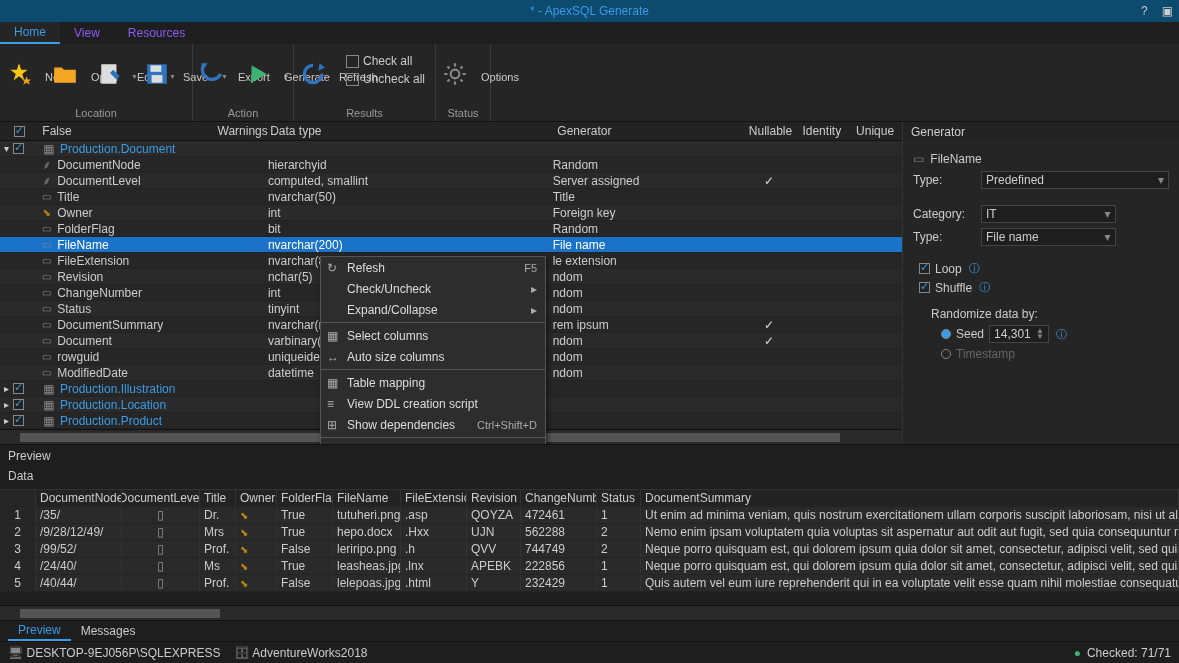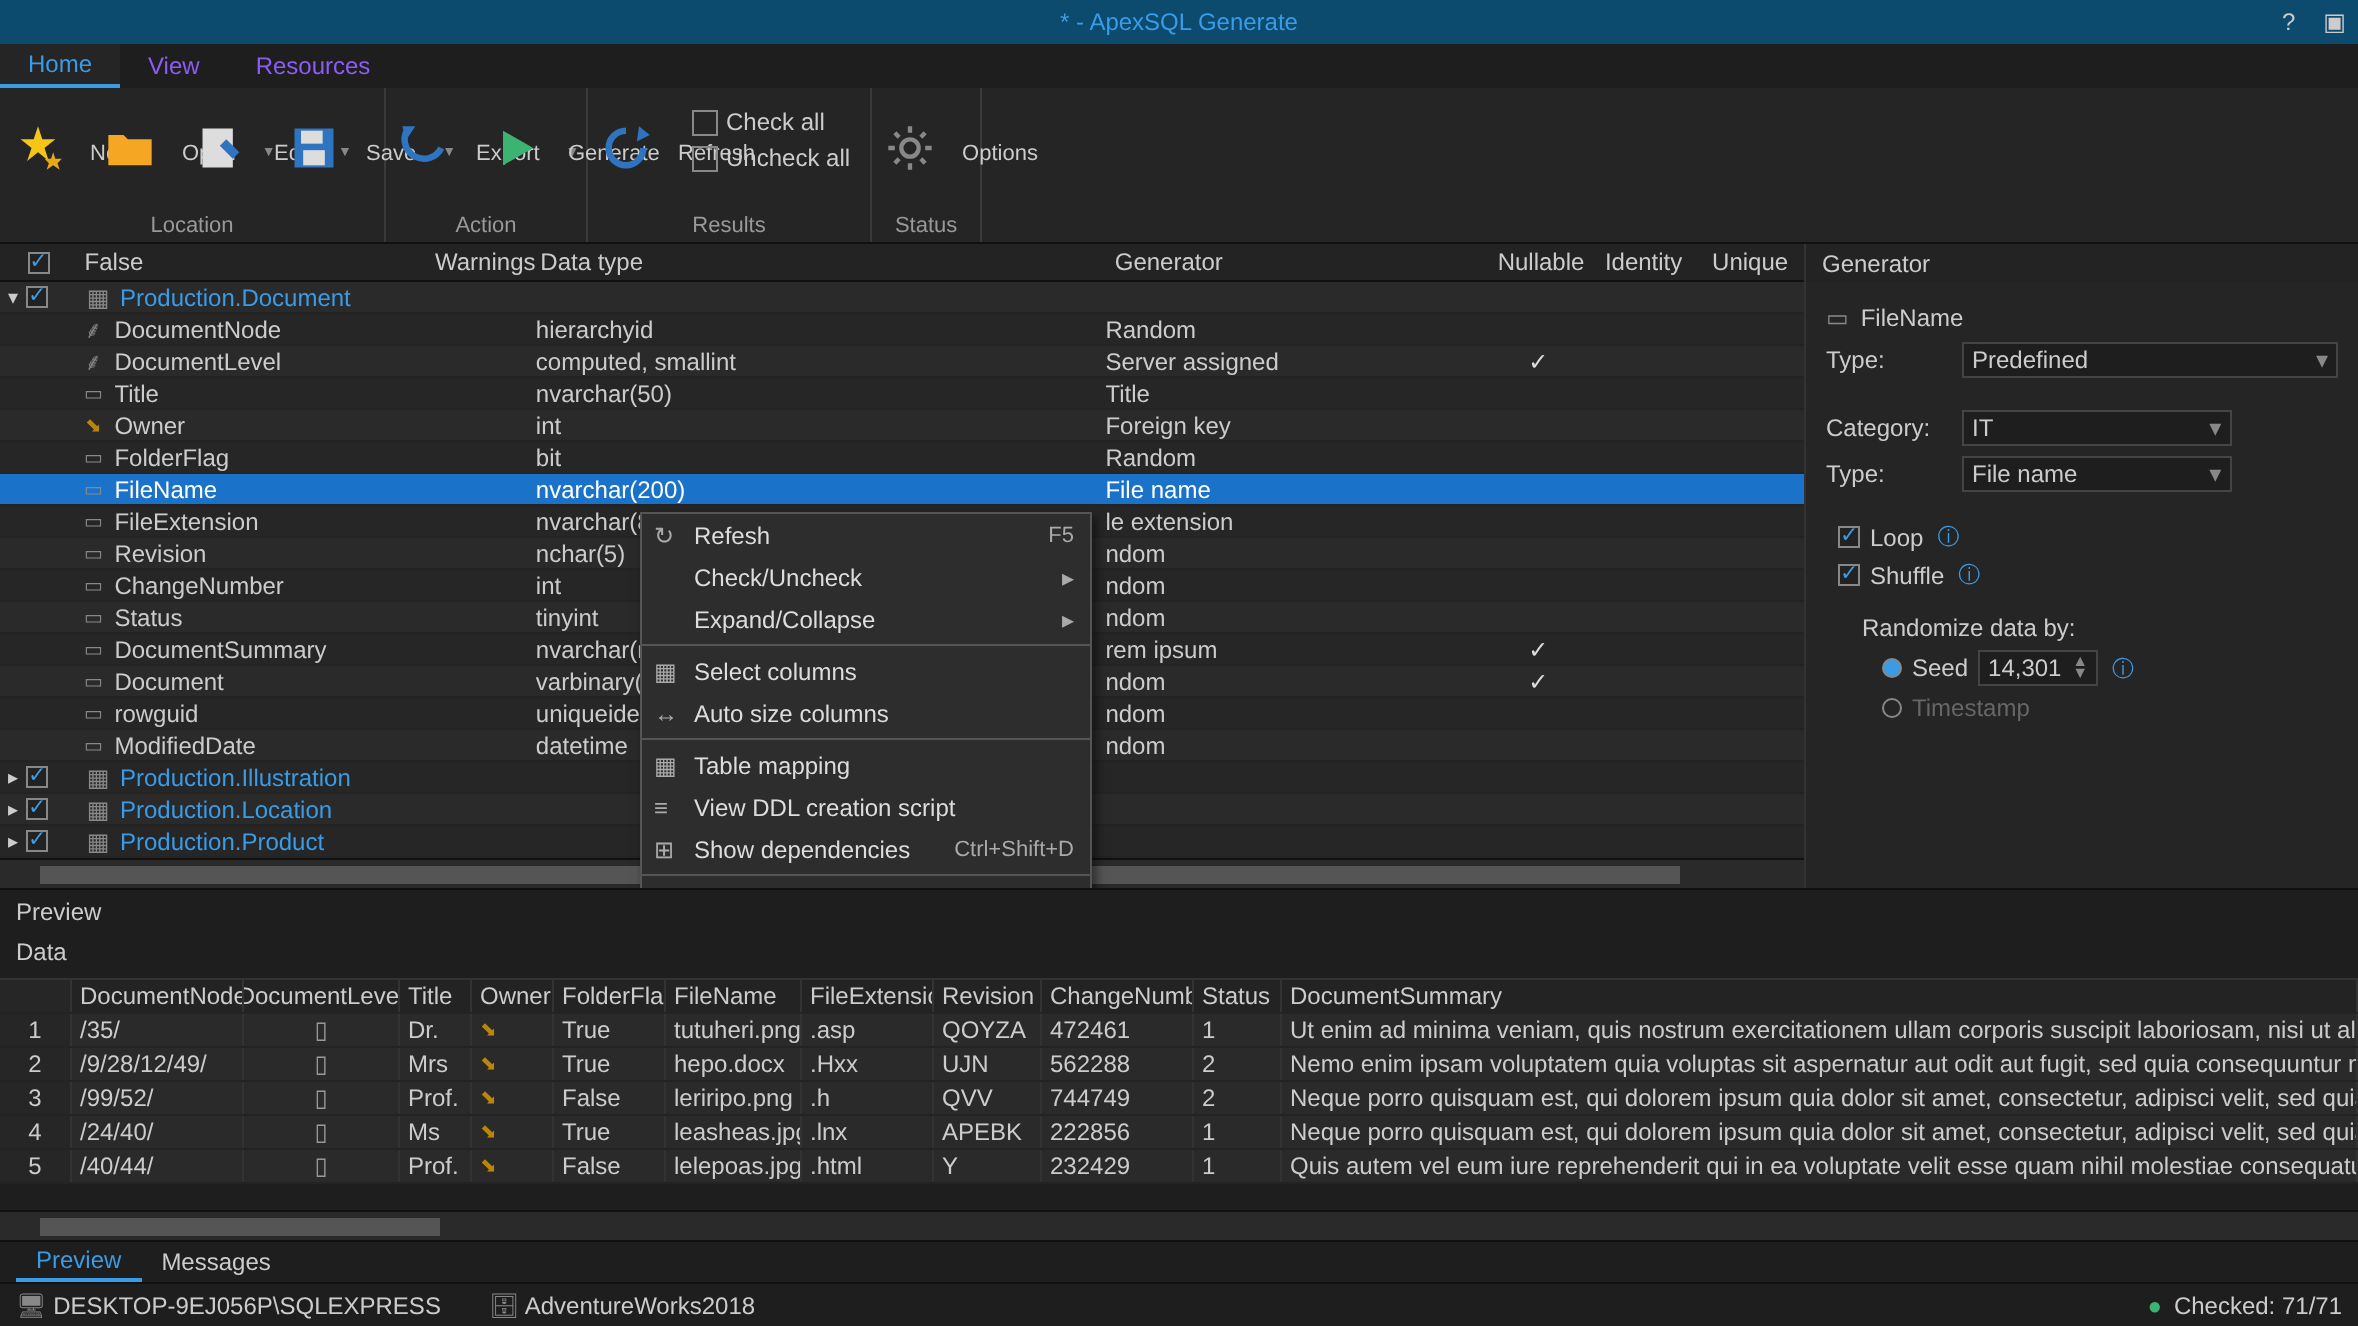--- a/index.html
+++ b/index.html
@@ -81,21 +81,21 @@
   .prow .c { padding:0 4px; overflow:hidden; white-space:nowrap; border-right:1px solid #333; height:100%; display:flex; align-items:center; }
   .c-idx{width:36px;justify-content:center;background:#262626;} .c-node{width:86px;} .c-lvl{width:78px;justify-content:center;}
   .c-title{width:36px;} .c-own{width:41px;} .c-ff{width:56px;} .c-fn{width:68px;}
   .c-fe{width:66px;} .c-rev{width:54px;} .c-cn{width:76px;} .c-st{width:44px;} .c-ds{flex:1;}
   .doc-ico { color:#999; }
   .key-ico { color:#b8860b; font-size:10px; }
   .tabs-bottom { display:flex; height:21px; background:#1e1e1e; border-top:1px solid #111; align-items:center; padding-left:8px; }
   .tabs-bottom .bt { padding:2px 10px; color:#ccc; cursor:pointer; }
   .tabs-bottom .bt.active { color:#3a9be6; border-bottom:2px solid #3a9be6; }
   .status-bar { height:22px; background:#1e1e1e; border-top:1px solid #111; display:flex; align-items:center; justify-content:space-between; padding:0 8px; color:#ccc; }
-  .status-bar .left { display:flex; gap:24px; align-items:flex-end; }
+  .status-bar .left { display:flex; gap:14px; align-items:flex-end; }
   .status-bar .right { display:flex; gap:6px; align-items:center; }
   .ok-dot { color:#3cb371; }
   .tick { color:#ddd; }
 </style>
 </head>
 <body>
 
 <div class="title-bar">
   <div class="title">* - ApexSQL Generate</div>
   <div class="right">

